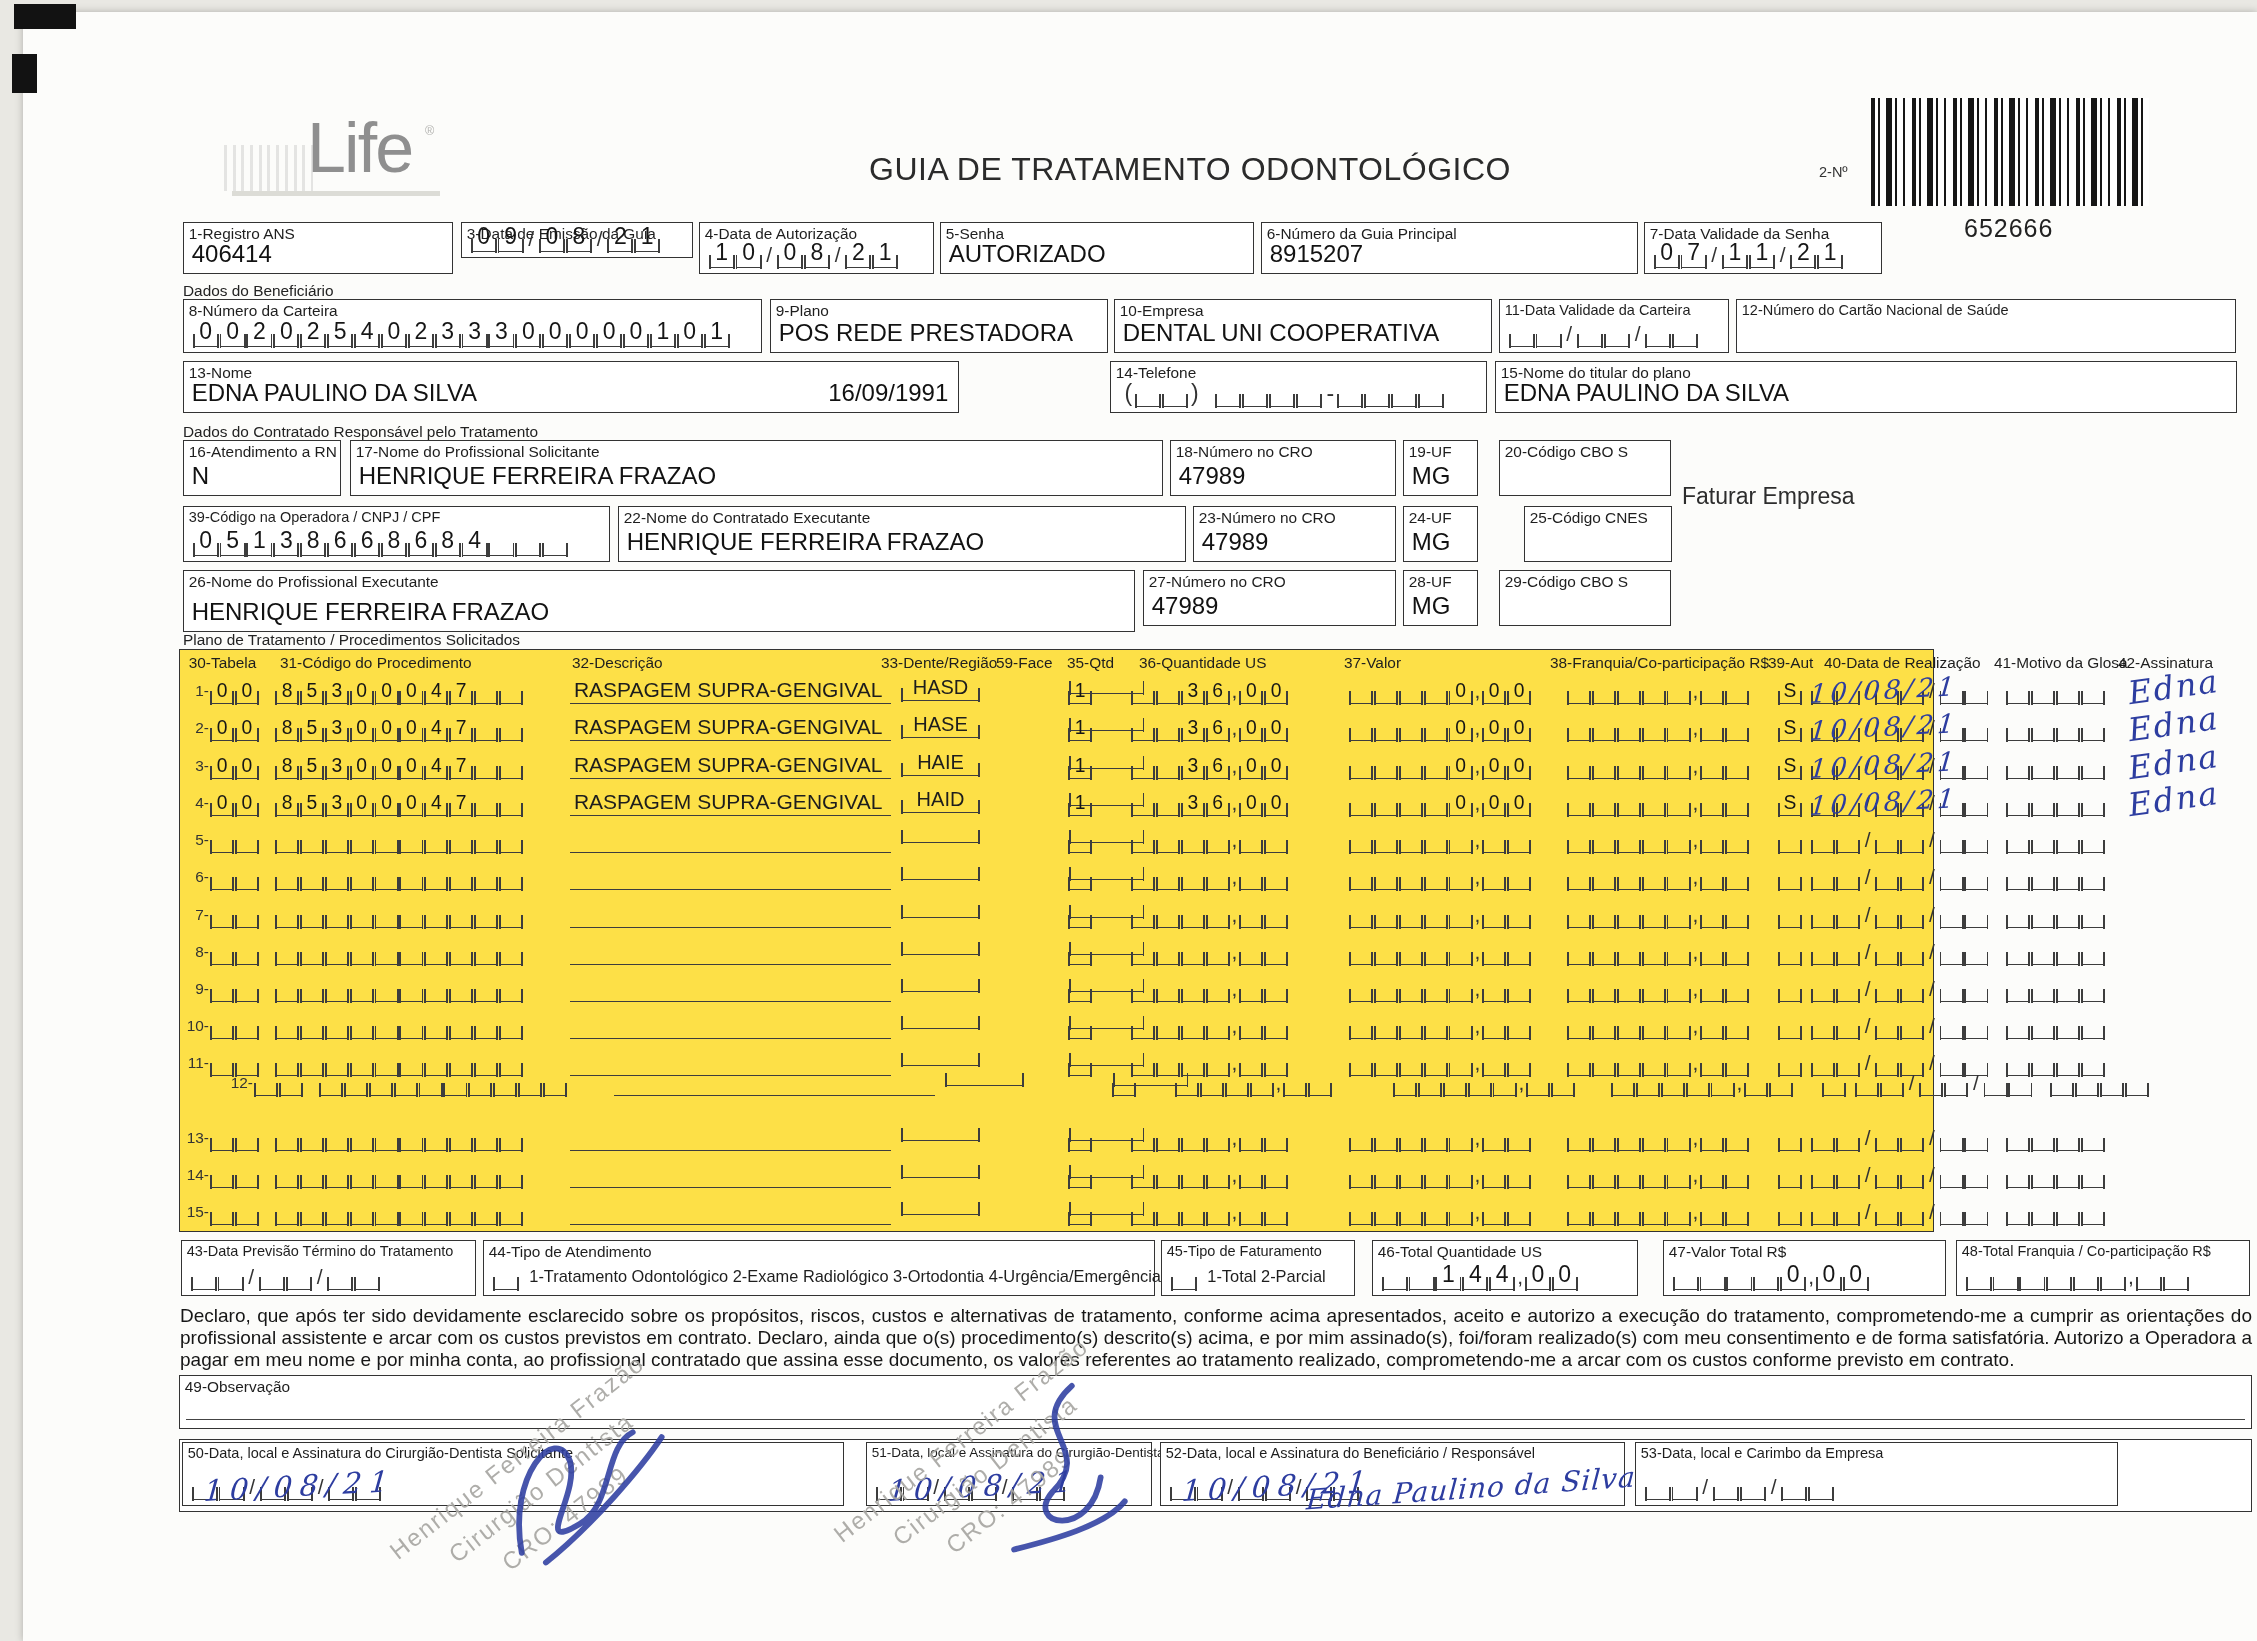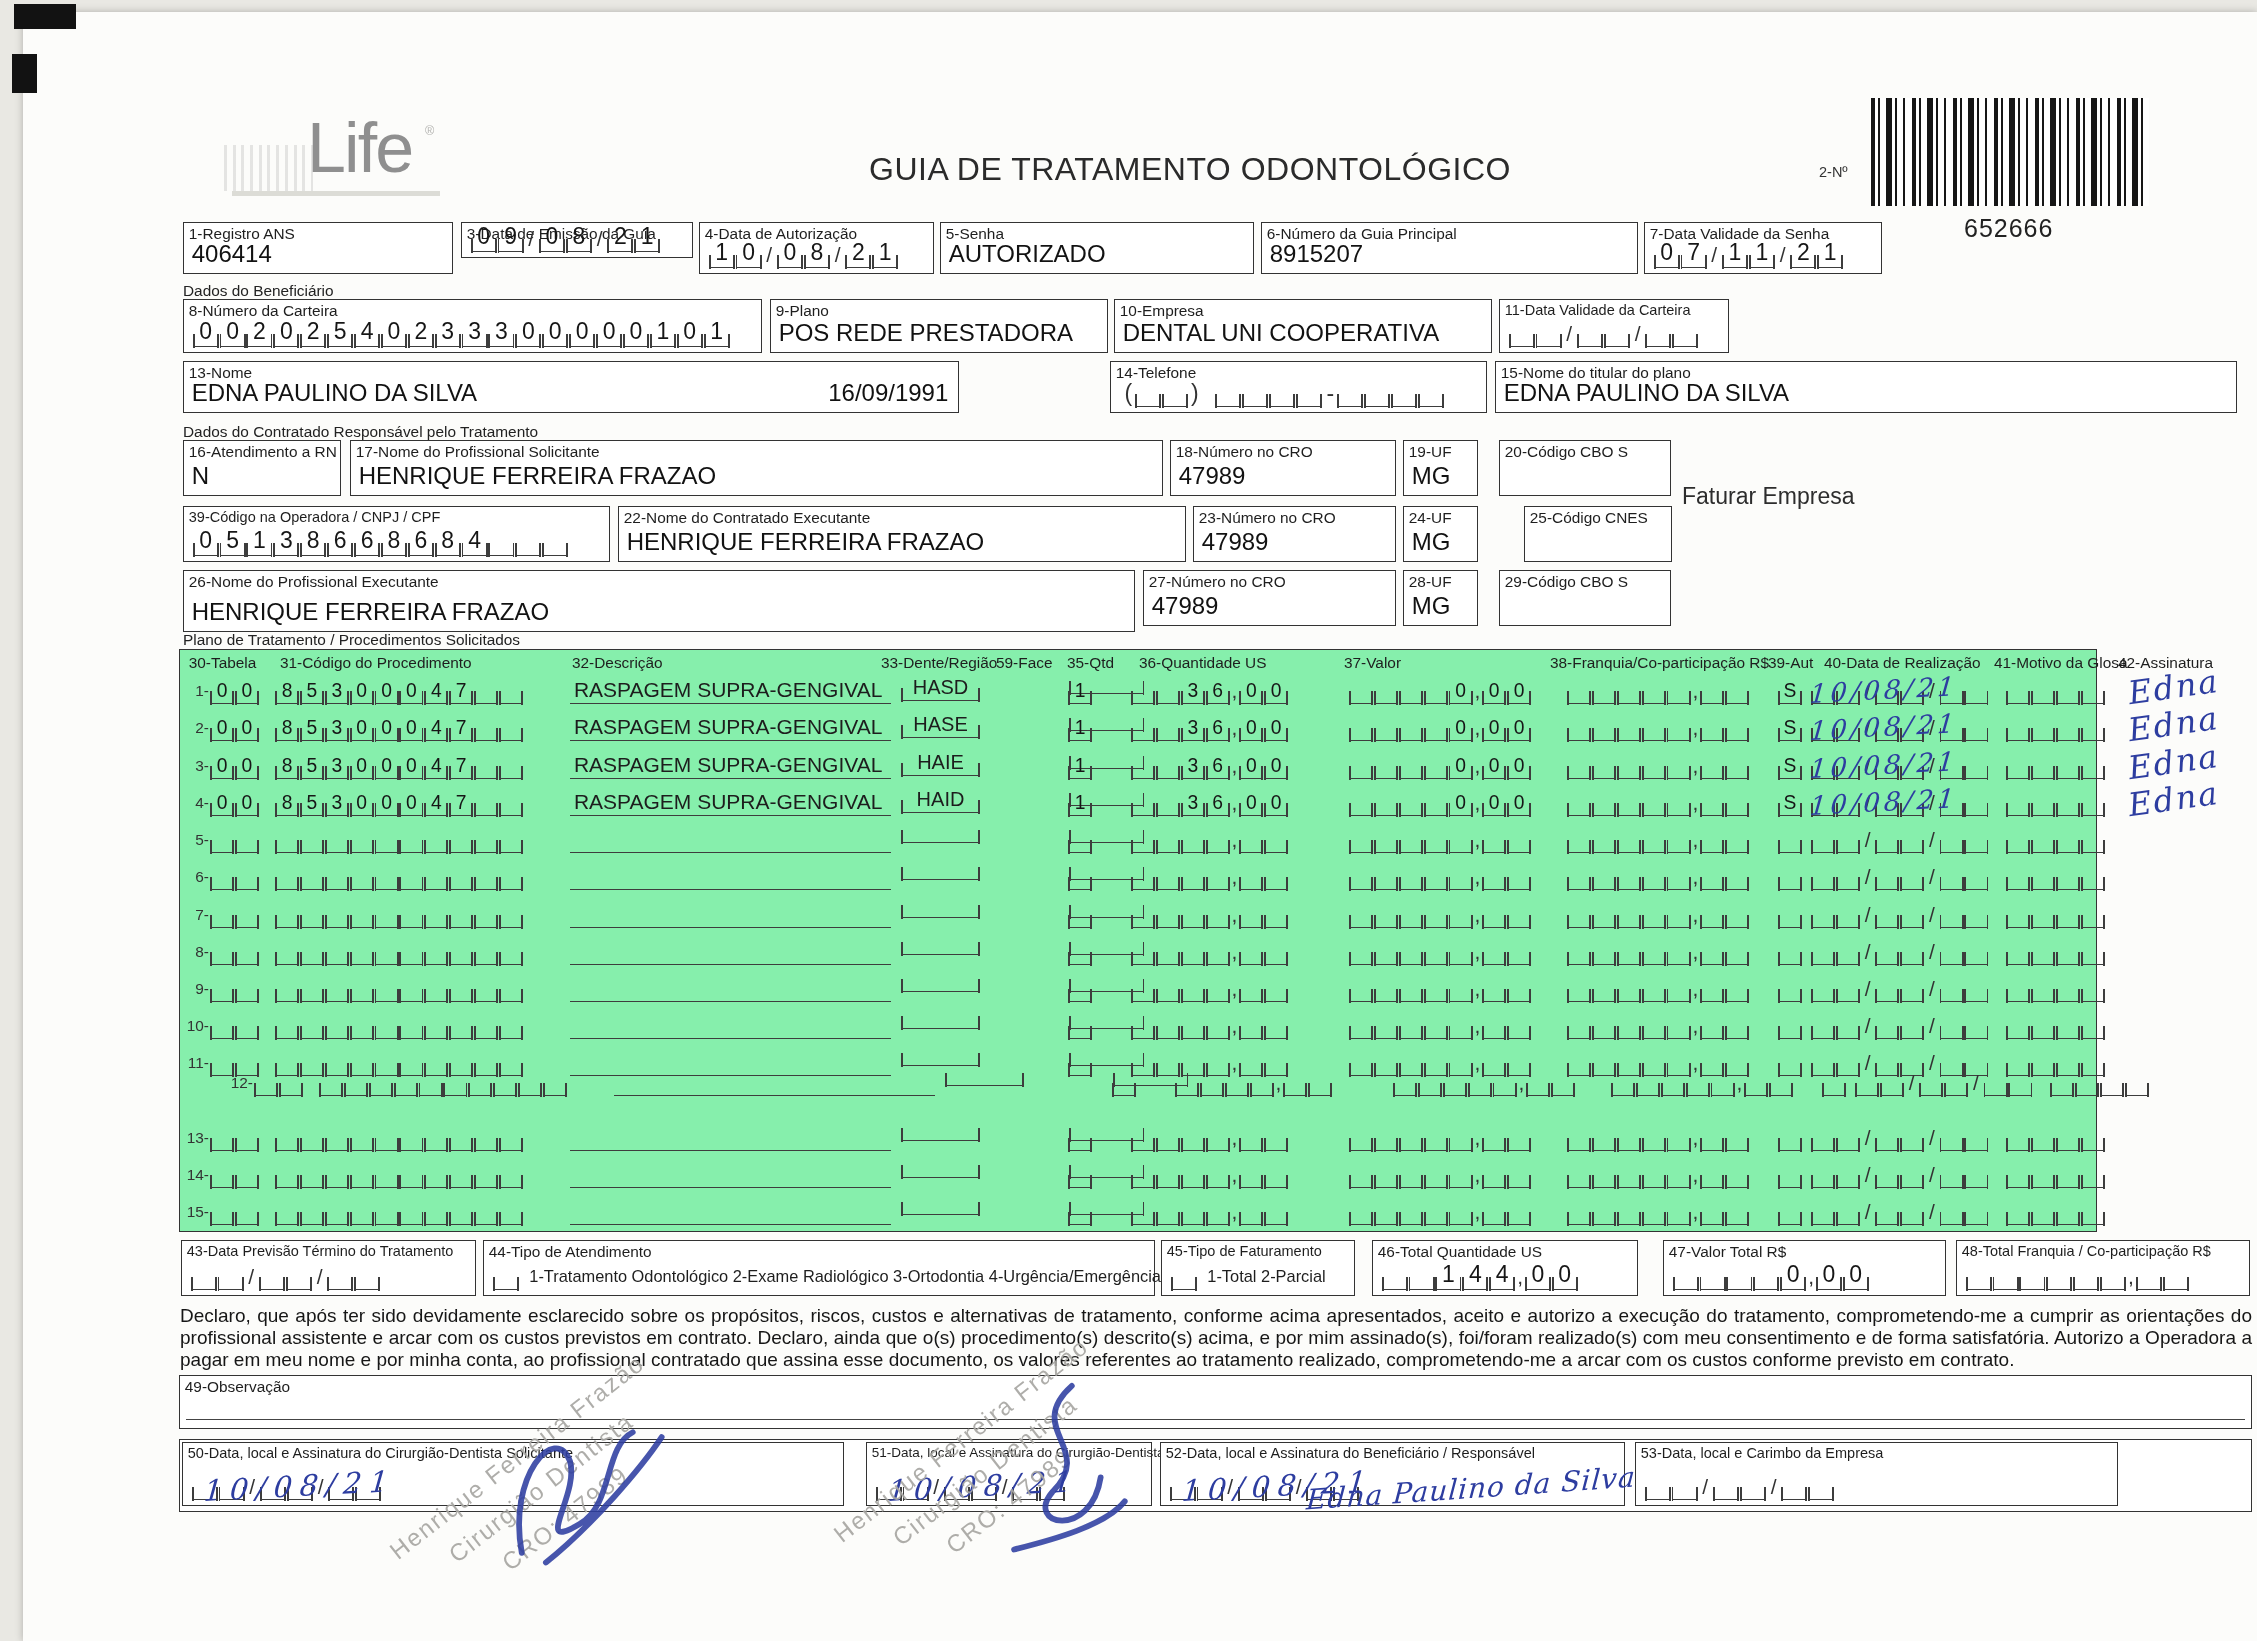--- a/index.html
+++ b/index.html
@@ -36,21 +36,21 @@
   .cell::before,.cell::after{content:"";position:absolute;bottom:-1.9px;width:1.9px;height:14.5px;background:#3d3d3d;}
   .cell::before{left:-1px}.cell::after{right:-1px}
   .comb-md .cell{width:24px;}
   .comb-sm .cell{width:22px;height:25px;font-size:19.3px;}
   .slash{font-size:21px;color:#333;margin:0 2.9px;align-self:flex-end;padding-bottom:1px;}
   .paren{font-size:23px;color:#333;margin:0 3.9px;align-self:flex-end;}
   .gap{margin-left:13.5px;margin-right:1.9px;}
   .opttext{font-size:16.4px;color:#1e1e1e;margin-left:11.6px;align-self:flex-end;padding-bottom:3.9px;white-space:nowrap;}
   .faturar{position:absolute;left:1682px;top:483px;font-size:23px;color:#2d2d2d;}
   
-  .tbl{position:absolute;left:179px;top:649px;width:1918px;height:583px;border:1.9px solid #333;background:#86efac;}
+  .tbl{position:absolute;left:179px;top:649px;width:1755px;height:583px;border:1.9px solid #333;background:#fde047;}
   .thead{position:absolute;top:3.9px;font-size:15.4px;color:#1e1e1e;white-space:nowrap;}
   .trow{position:absolute;left:0;height:37px;width:100%;}
   .c{position:absolute;bottom:3.9px;}
   .c-num{left:3.9px;width:25px;font-size:15.4px;color:#333;text-align:right;bottom:7.7px;}
   .c-tab{left:31px;}  .c-cod{left:96px;}
   .c-desc{left:390px;width:321px;border-bottom:1.9px solid #3d3d3d;height:29px;
           display:flex;align-items:flex-end;font-size:21px;padding:0 0 1px 3.9px;white-space:nowrap;}
   .wcell{position:relative;border-bottom:1.9px solid #3d3d3d;height:27px;display:inline-flex;
          align-items:flex-end;justify-content:center;font-size:20px;padding-bottom:1px;}
   .wcell::before,.wcell::after{content:"";position:absolute;bottom:-1.9px;width:1.9px;height:14.5px;background:#3d3d3d;}
@@ -185,20 +185,23 @@
         <span class="cell"></span>
         <span class="cell"></span>
         <span class="slash">/</span>
         <span class="cell"></span>
         <span class="cell"></span>
         <span class="slash">/</span>
         <span class="cell"></span>
         <span class="cell"></span>
       </span>
   </div>
+  <div class="fbox" style="left:1736px;top:299px;width:500px;height:54px">
+    <span class="flabel sm">12-Número do Cartão Nacional de Saúde</span>
+  </div>
 
   <div class="fbox" style="left:183px;top:361px;width:776px;height:52px">
     <span class="flabel">13-Nome</span>
     <span class="fval">EDNA PAULINO DA SILVA</span>
     <span class="fval-extra">16/09/1991</span>
   </div>
   <div class="fbox" style="left:1110px;top:361px;width:377px;height:52px">
     <span class="flabel">14-Telefone</span>
     <span class="combrow">
       <span class="paren">(</span>

